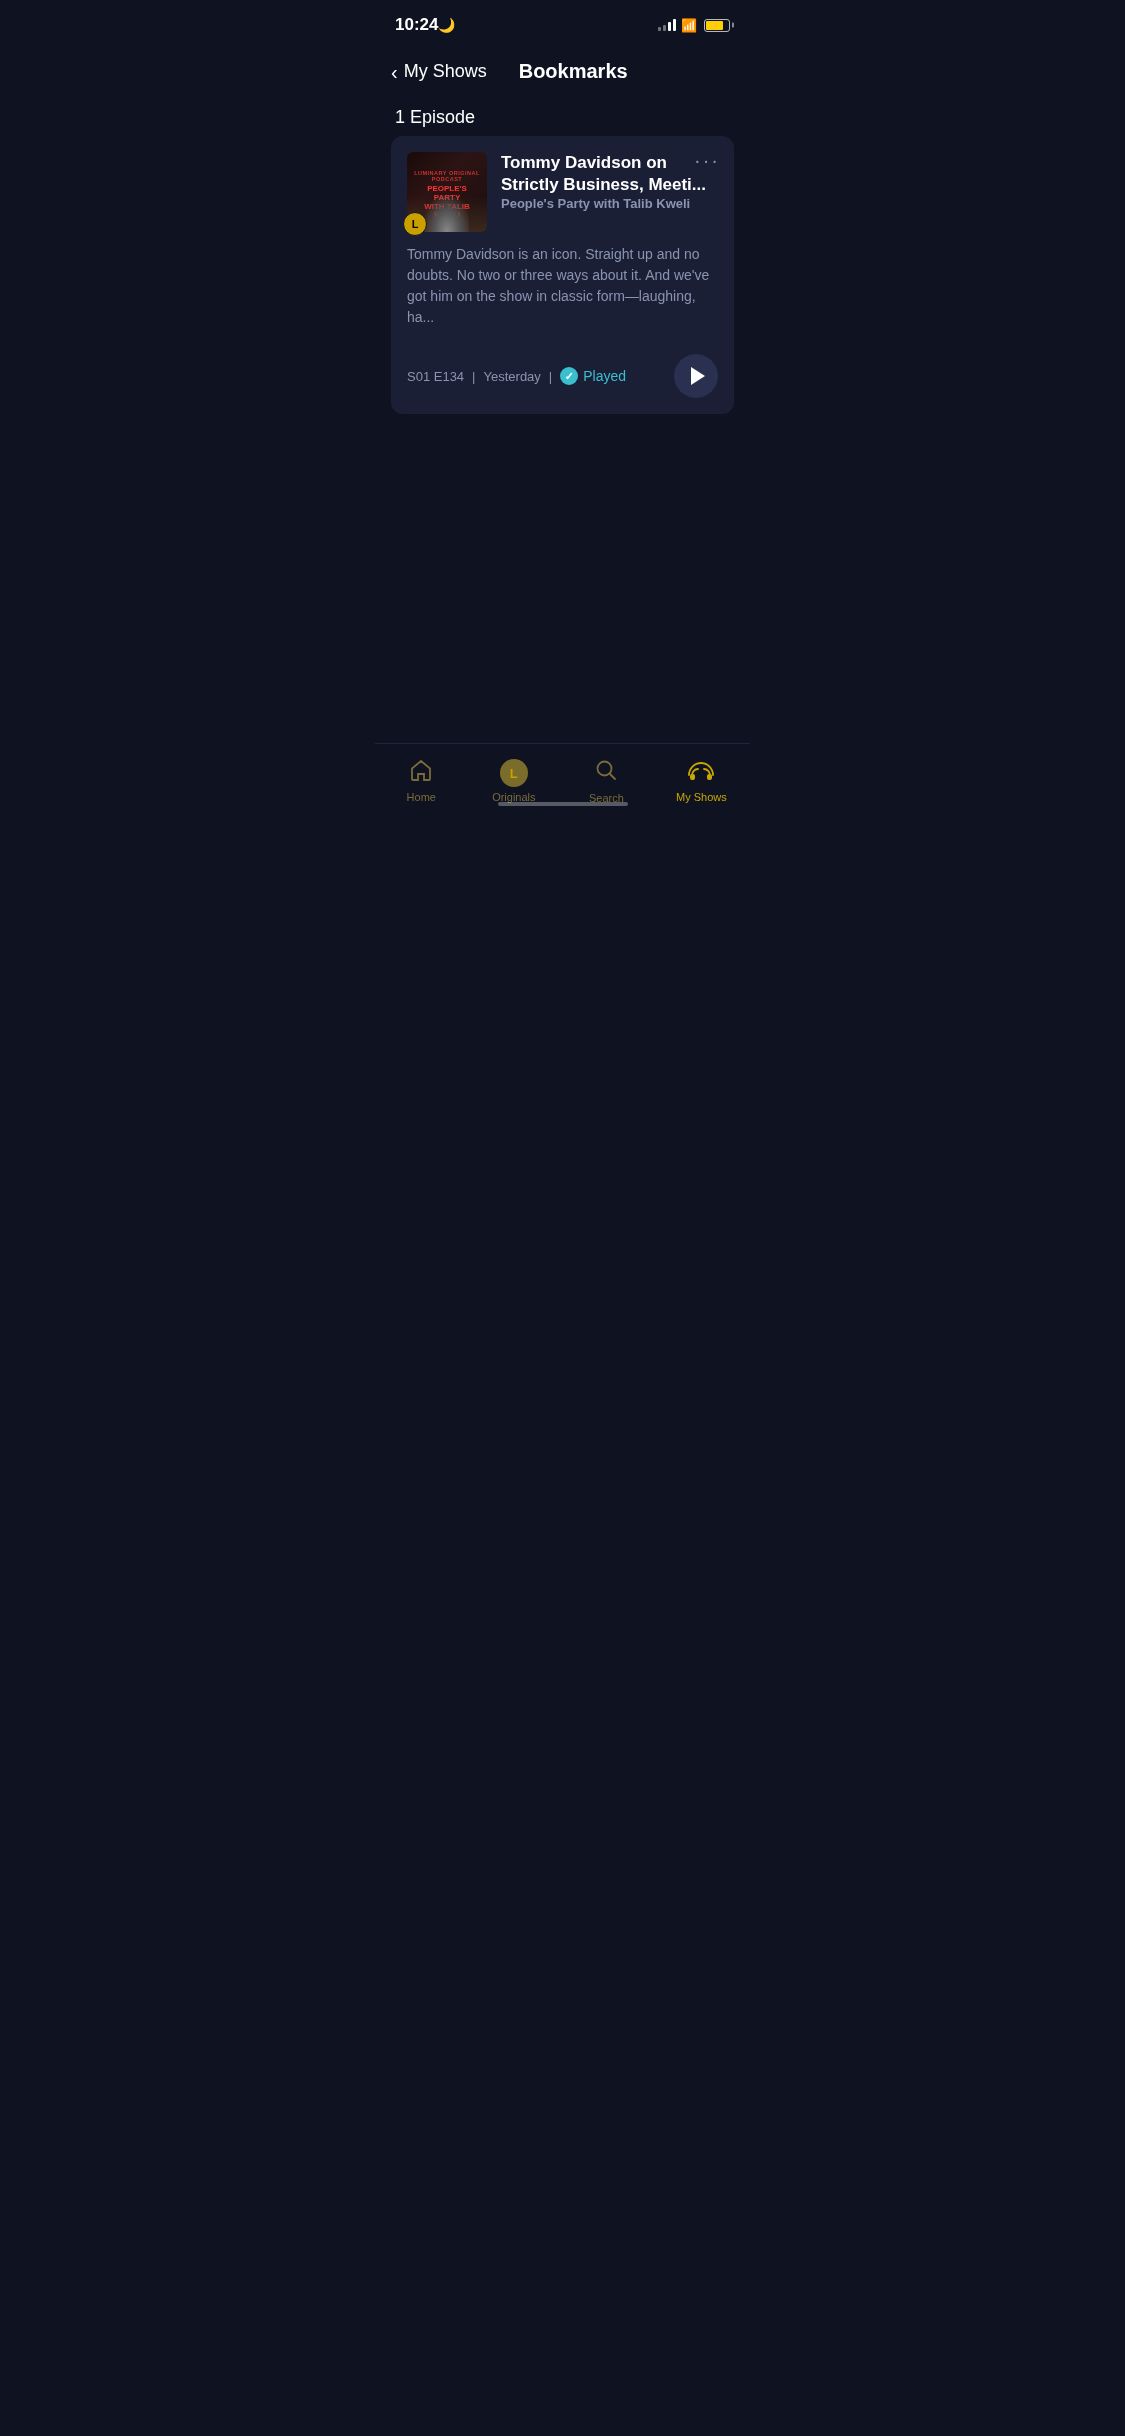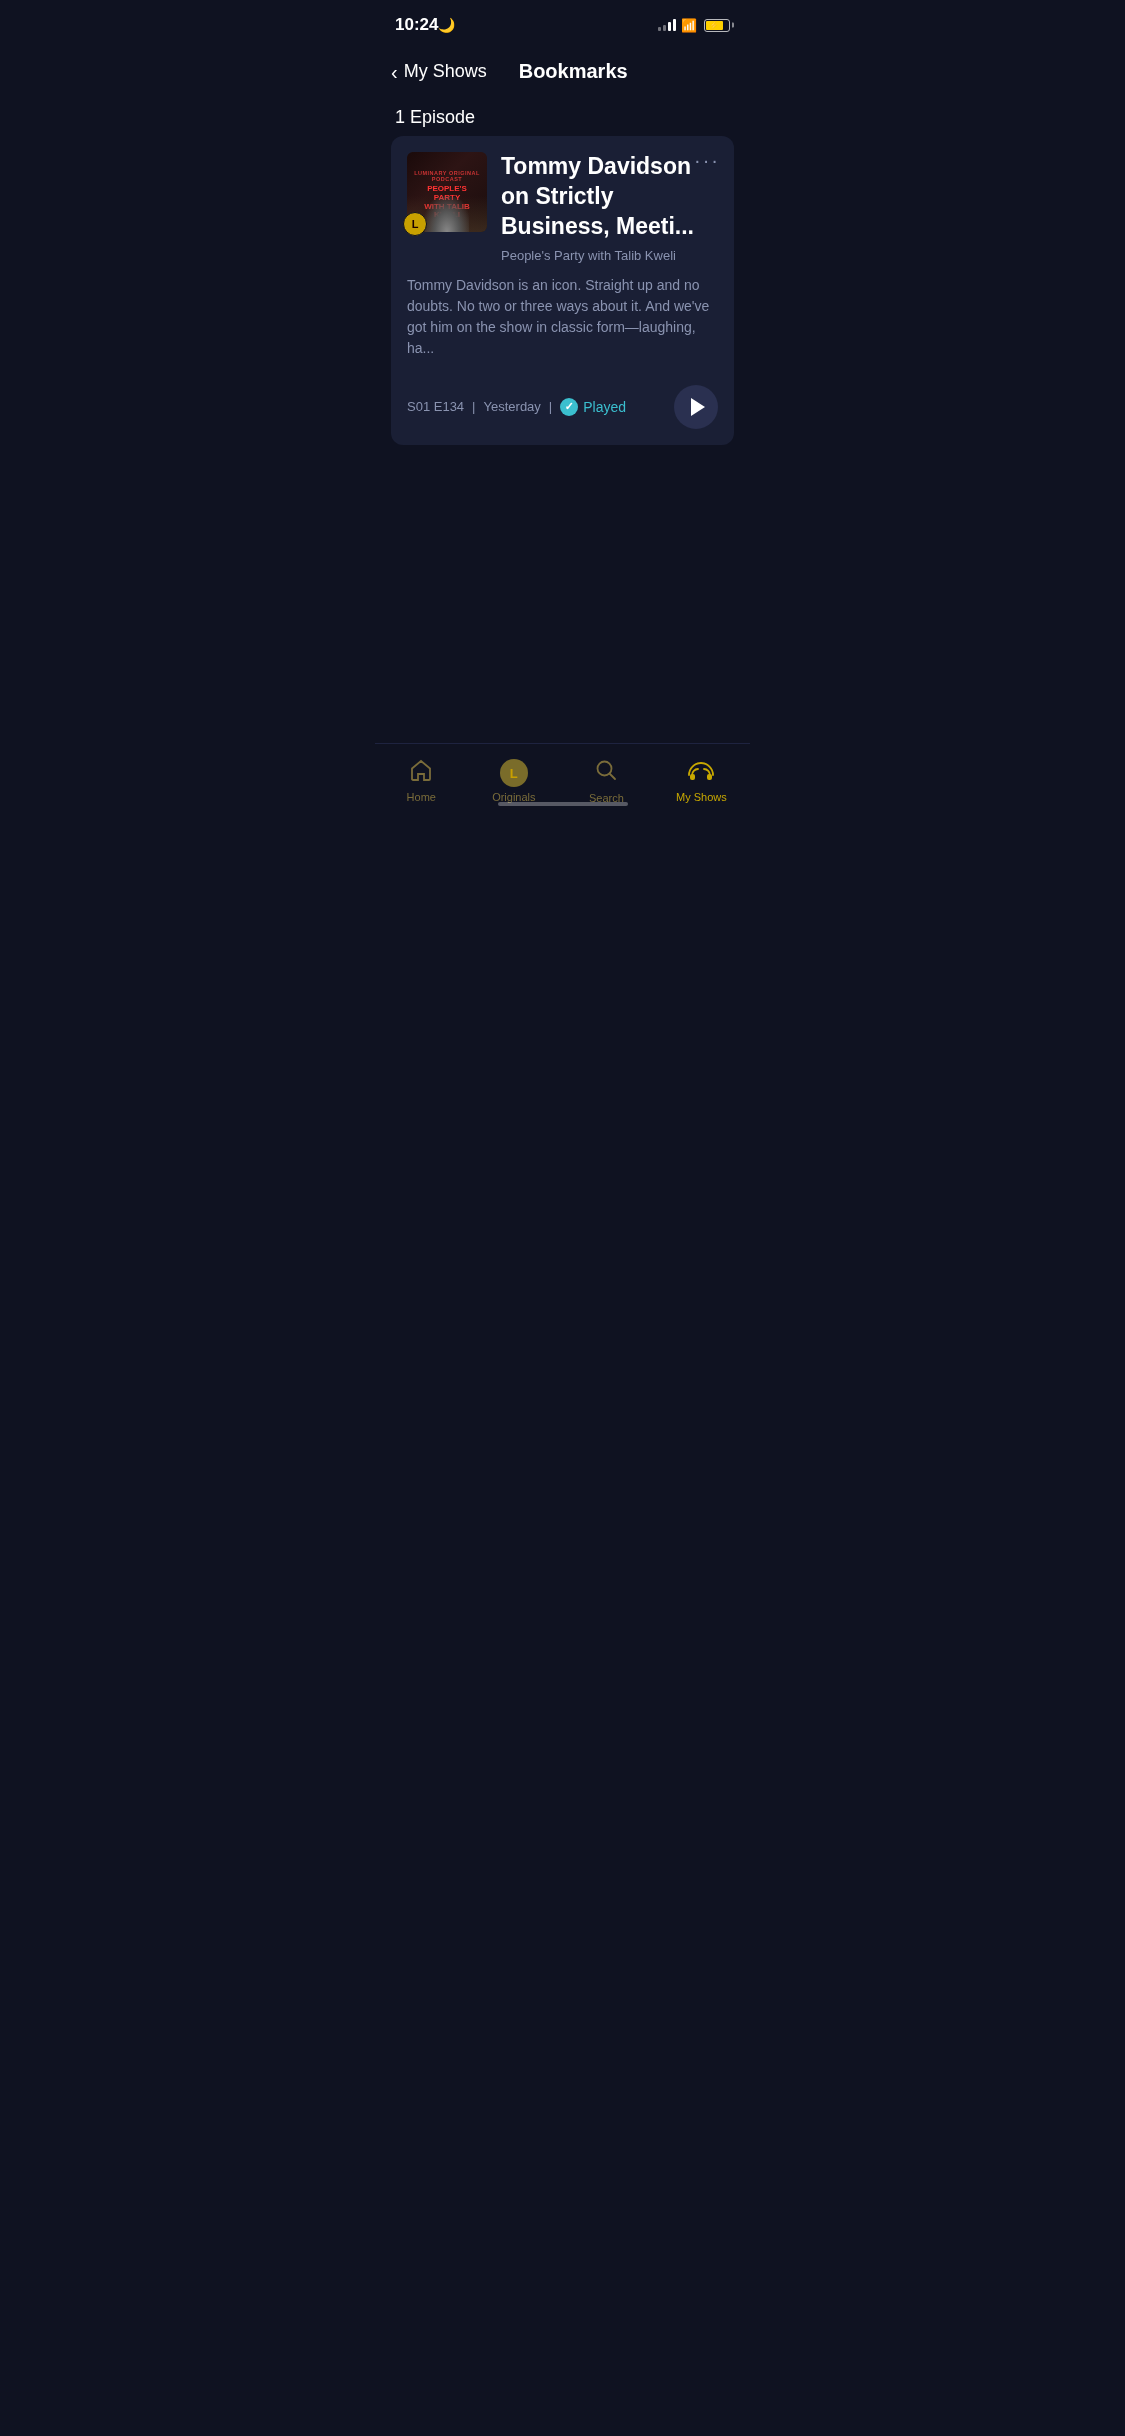--- a/index.html
+++ b/index.html
@@ -227,31 +227,31 @@
       border: 1.5px solid #0f1221;
       z-index: 2;
     }
 
     .card-info {
       flex: 1;
       min-width: 0;
     }
 
     .episode-title {
-      font-size: 23px;
+      font-size: 17px;
       font-weight: 700;
       color: #ffffff;
       line-height: 1.3;
-      margin-bottom: 6px;
+      margin-bottom: 0;
     }
 
     .podcast-name {
       font-size: 13px;
       color: #8a93b0;
-      font-weight: 400;
+      font-weight: 700;
     }
 
     .more-btn {
       position: absolute;
       top: 14px;
       right: 14px;
       color: #8a93b0;
       font-size: 20px;
       cursor: pointer;
       letter-spacing: 2px;

